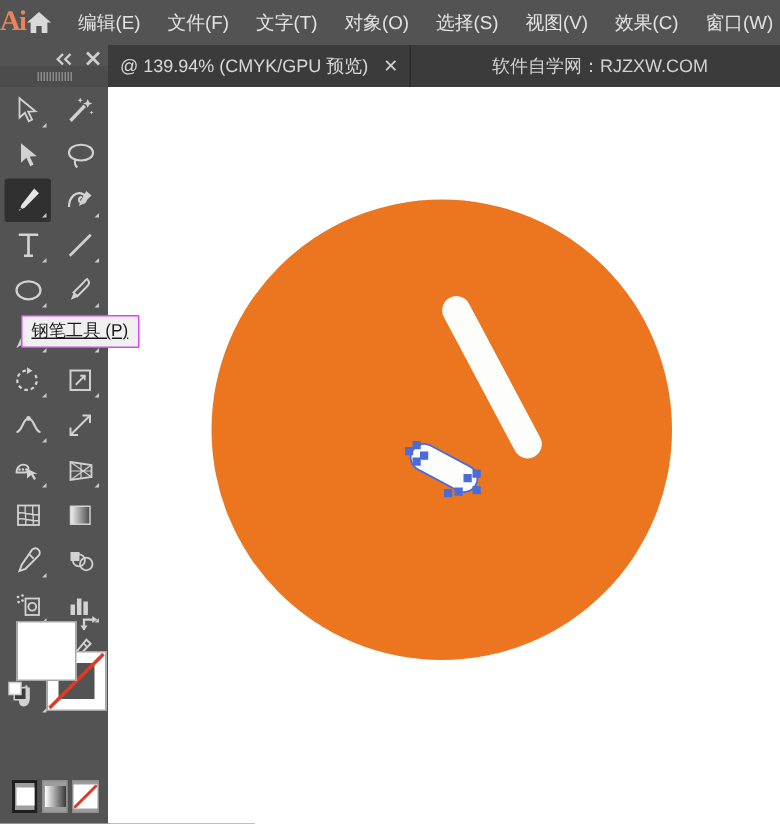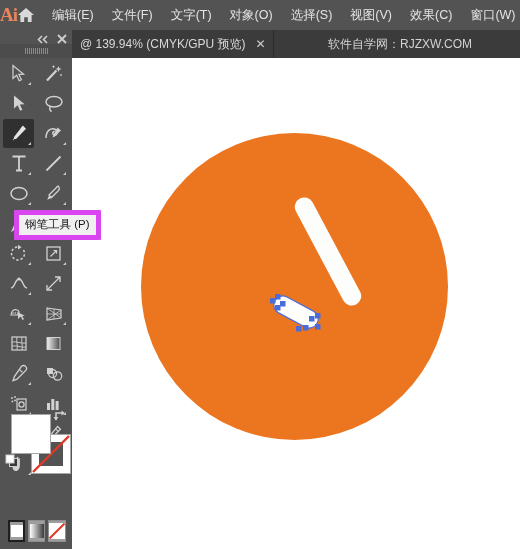--- a/index.html
+++ b/index.html
@@ -79,23 +79,23 @@
   .tool.active{background:#303030;border-radius:2px;}
   .tool .corner{
     position:absolute;right:3px;bottom:3px;width:0;height:0;
     border-left:3px solid transparent;border-bottom:3px solid #c9c9c9;
   }
   .tool svg{display:block;}
 
   
   .tooltip{
     position:absolute;left:14px;top:152px;
-    background:#f0f0f0;border:5px solid #d946ef;
+    background:#f0f0f0;border:1px solid #d946ef;
     padding:2px 6px 3px 6px;border-radius:1px;
-    font-size:11.5px;color:#1b1b1b;white-space:nowrap;z-index:40;
+    font-size:11.5px;color:#1b1b1b;white-space:nowrap;z-index:40;text-decoration:underline;
   }
 
   
   .color-area{position:absolute;left:0;top:348px;width:72px;height:90px;}
   .fill-sw{
     position:absolute;left:11px;top:8px;width:40px;height:40px;
     background:#ffffff;border:1px solid #a7a7a7;box-sizing:border-box;z-index:3;
   }
   .stroke-sw{
     position:absolute;left:31px;top:28px;width:40px;height:40px;

